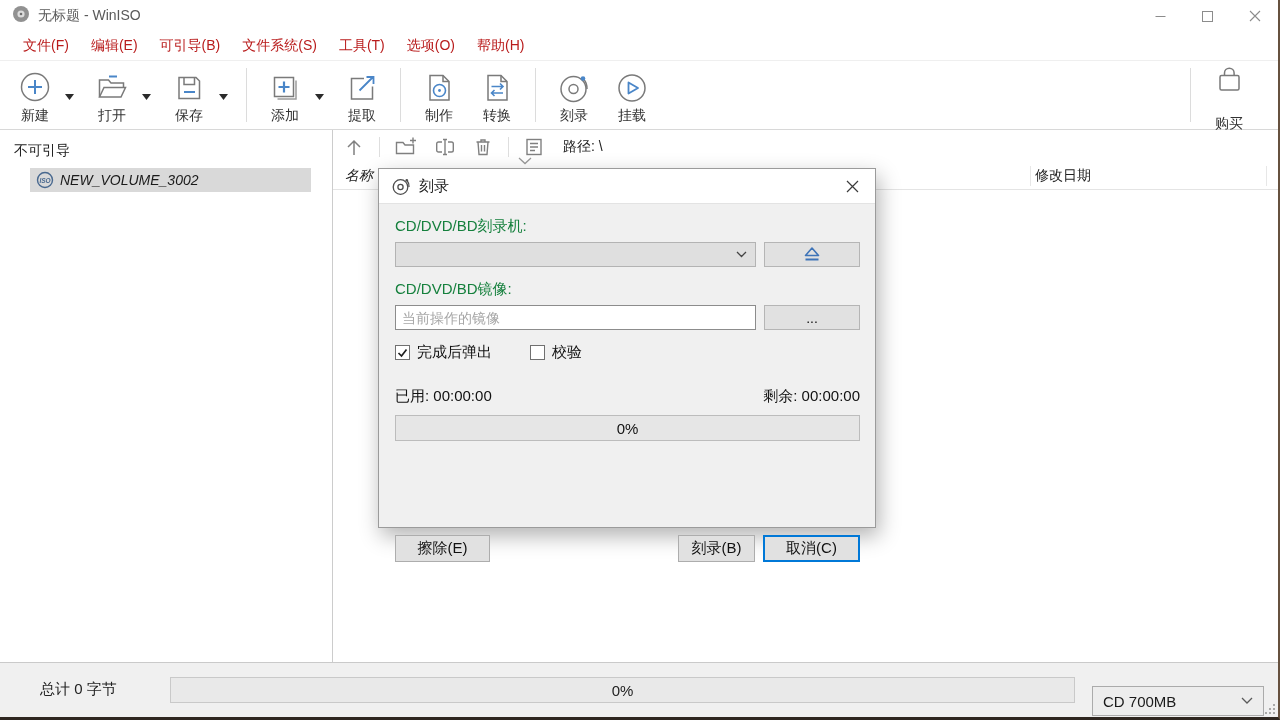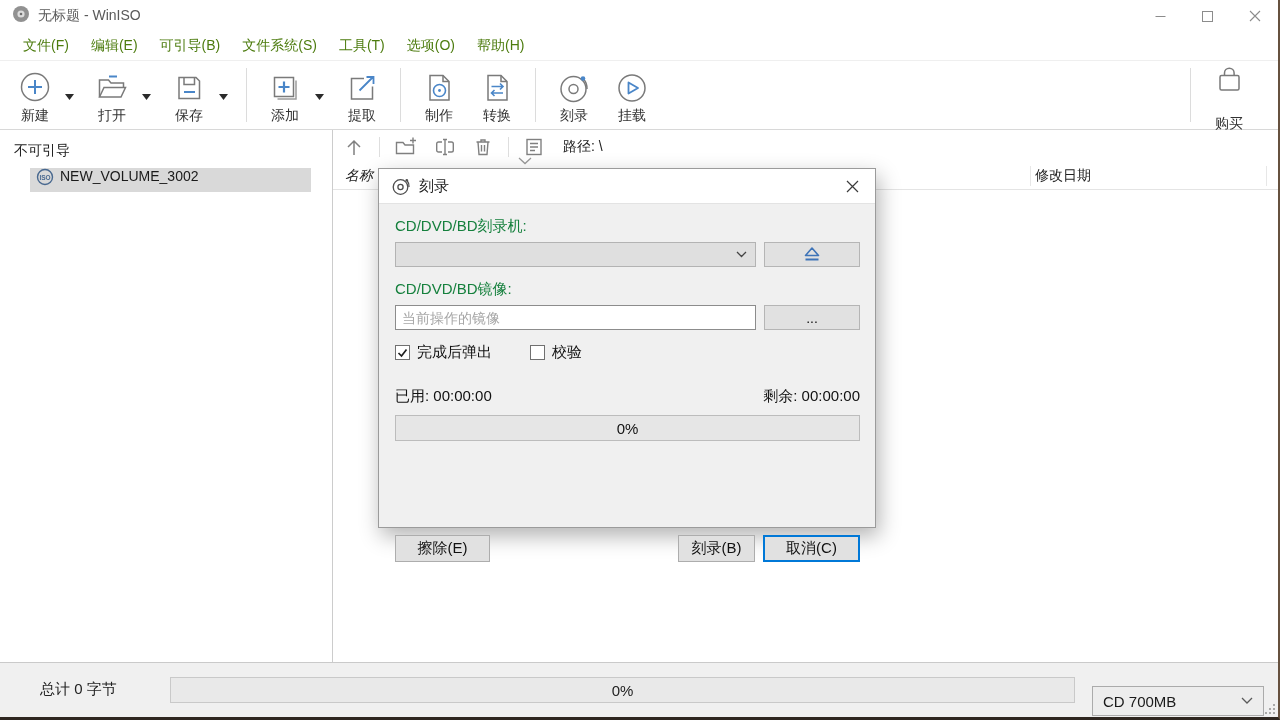--- a/index.html
+++ b/index.html
@@ -9,36 +9,36 @@
             border-right:2px solid #66513f; border-bottom:3px solid #2e2620; }
 
   
   .titlebar { height:32px; display:flex; align-items:center; padding-left:12px; }
   .titlebar .app-title { font-size:14px; color:#5a5a5a; margin-left:8px; }
   .win-controls { margin-left:auto; display:flex; height:32px; }
   .win-btn { width:47px; height:32px; display:flex; align-items:center; justify-content:center; }
 
   
   .menubar { height:28px; display:flex; align-items:center; padding-left:12px; }
-  .menu-item { font-size:14px; color:#4d7c0f; padding:4px 11px; }
+  .menu-item { font-size:14px; color:#b91c1c; padding:4px 11px; }
 
   
   .toolbar { height:70px; display:flex; align-items:center; padding:0 6px; border-top:1px solid #efefef; border-bottom:1px solid #d8d8d8; }
   .tool-group { display:flex; align-items:flex-start; }
   .tool { display:flex; flex-direction:column; align-items:center; width:58px; padding-top:6px; }
   .tool .tool-label { font-size:14px; color:#333; margin-top:2px; white-space:nowrap; }
   .drop-arrow { margin-top:29px; margin-left:1px; margin-right:9px; }
   .tb-sep { width:1px; height:54px; background:#dcdcdc; margin:0 9px; align-self:center; }
   .tb-spacer { flex:1; }
 
   
   .main { position:absolute; top:130px; left:0; right:0; bottom:55px; display:flex; }
   .left-panel { width:333px; border-right:1px solid #cccccc; padding-top:8px; }
   .panel-header { font-size:14px; color:#222; padding:4px 14px 8px 14px; }
-  .tree-item { margin-left:30px; width:281px; height:24px; display:flex; gap:6px; padding-left:6px; background:#d9d9d9; }
+  .tree-item { margin-left:30px; width:281px; height:24px; display:flex; align-items:center; gap:6px; padding-left:6px; background:#d9d9d9;font-style:italic; }
   .tree-item .tree-label { font-size:14px; color:#1a1a1a; }
 
   .file-panel { flex:1; position:relative; }
   .file-toolbar { height:33px; display:flex; align-items:center; padding-left:10px; gap:16px; }
   .ft-sep { width:1px; height:20px; background:#dedede; margin:0 -2px; }
   .path-label { font-size:14px; color:#222; margin-left:2px;text-align:center; }
   .col-header-row { position:relative; height:27px; border-bottom:1px solid #e4e4e4; display:flex; align-items:center; }
   .col-name { font-size:14px; color:#222; padding-left:12px;font-style:italic; }
   .col-date { position:absolute; left:702px; font-size:14px; color:#222; }
   .col-div { position:absolute; top:3px; bottom:3px; width:1px; background:#e7e7e7; }

